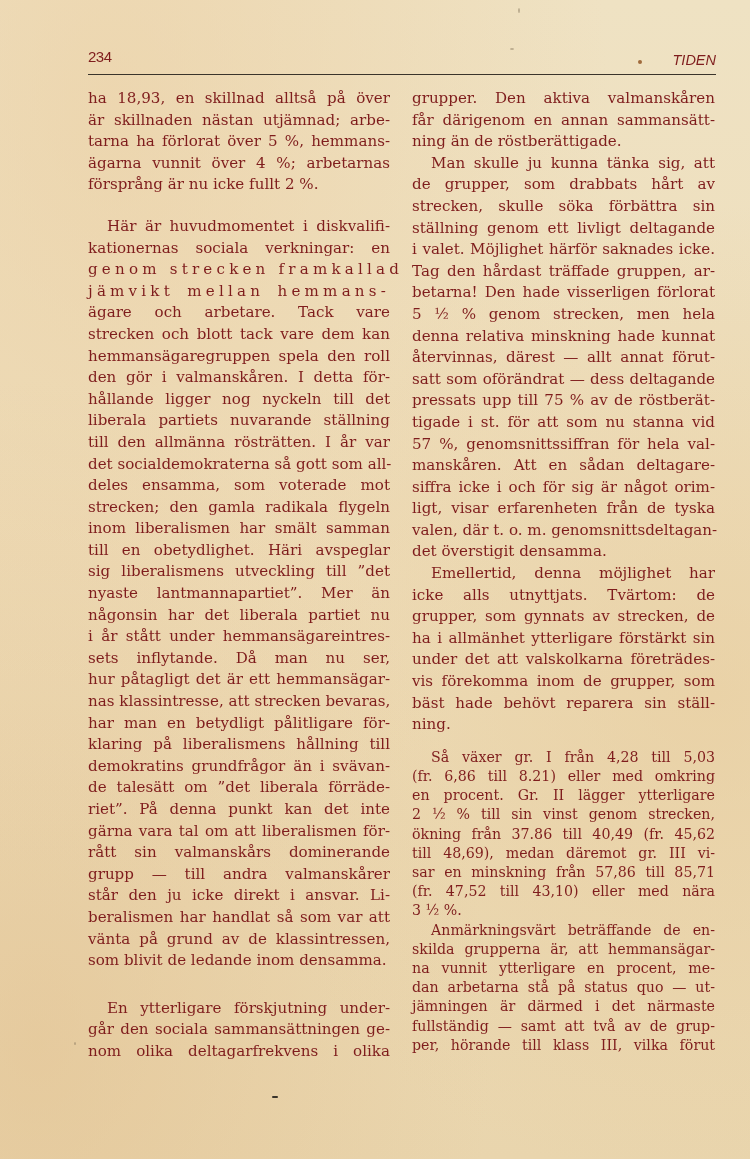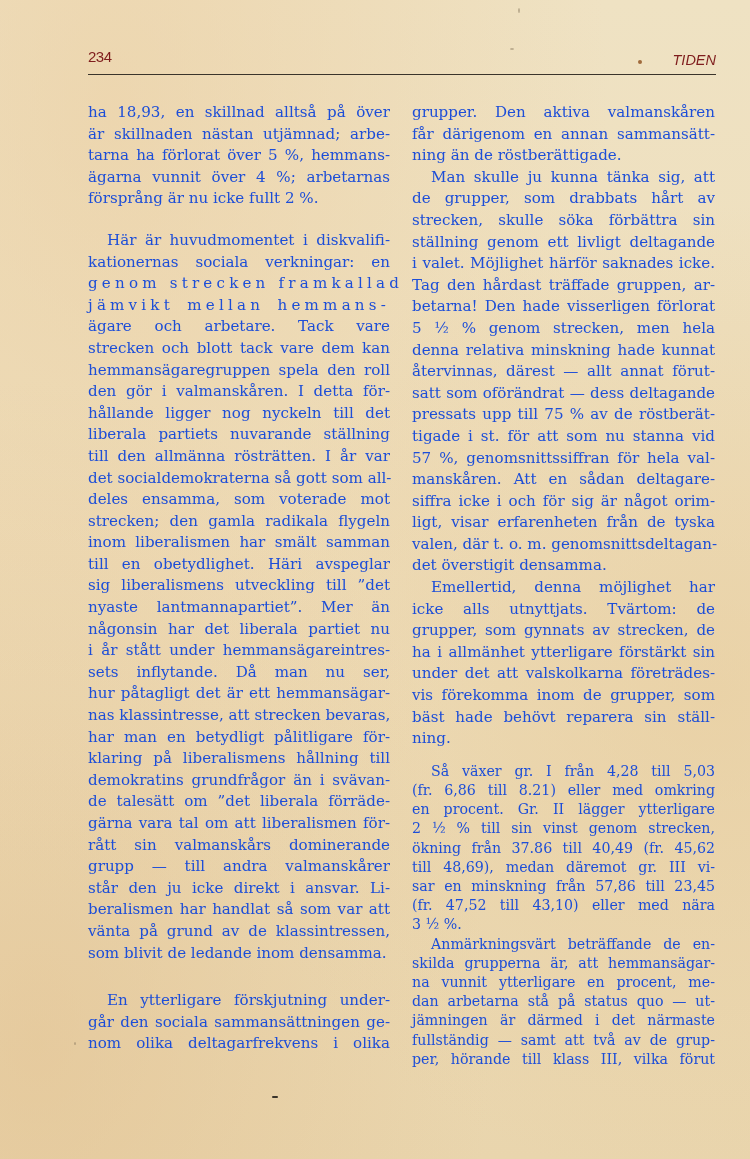--- a/index.html
+++ b/index.html
@@ -28,24 +28,24 @@
   .running-title {
     position: absolute; right: 0; top: 8px;
     font-family: "Liberation Sans", sans-serif;
     font-style: italic; font-size: 14.5px; color: #7f1d1d;
   }
   .header-dot {
     position: absolute; right: 74px; top: 16px; width: 4px; height: 4px;
     background: #a06a3c; border-radius: 50%;
   }
   .col {
-    position: absolute; top: 102px;
+    position: absolute; top: 88px;
     font-size: 15.1px; line-height: 21.6px;
     text-align: justify;
-    color: #1d4ed8;
+    color: #7f1d1d;
   }
   .col-left { left: 88px; width: 302px; }
   .col-right { left: 412px; width: 303px; }
   .col p { margin: 0; }
   .col p.gap-above { margin-top: 20px; }
   .col p.gap-above-lg { margin-top: 26px; }
   .col p.gap-small { margin-top: 12px; }
   .sp { letter-spacing: 4.2px; }
   .line { display: block; text-align-last: justify; white-space: nowrap; }
   .line.last { text-align-last: left; }
@@ -96,20 +96,21 @@
       <span class="line">nyaste lantmannapartiet”. Mer än</span>
       <span class="line">någonsin har det liberala partiet nu</span>
       <span class="line">i år stått under hemmansägareintres-</span>
       <span class="line">sets inflytande. Då man nu ser,</span>
       <span class="line">hur påtagligt det är ett hemmansägar-</span>
       <span class="line">nas klassintresse, att strecken bevaras,</span>
       <span class="line">har man en betydligt pålitligare för-</span>
       <span class="line">klaring på liberalismens hållning till</span>
       <span class="line">demokratins grundfrågor än i svävan-</span>
       <span class="line">de talesätt om ”det liberala förräde-</span>
+      <span class="line">riet”. På denna punkt kan det inte</span>
       <span class="line">gärna vara tal om att liberalismen för-</span>
       <span class="line">rått sin valmanskårs dominerande</span>
       <span class="line">grupp — till andra valmanskårer</span>
       <span class="line">står den ju icke direkt i ansvar. Li-</span>
       <span class="line">beralismen har handlat så som var att</span>
       <span class="line">vänta på grund av de klassintressen,</span>
       <span class="line last">som blivit de ledande inom densamma.</span>
     </p>
     <p class="gap-above-lg">
       <span class="line" style="padding-left:19px">En ytterligare förskjutning under-</span>
@@ -155,21 +156,21 @@
       <span class="line">bäst hade behövt reparera sin ställ-</span>
       <span class="line last">ning.</span>
     </p>
     <p class="gap-small smaller">
       <span class="line" style="padding-left:19px">Så växer gr. I från 4,28 till 5,03</span>
       <span class="line">(fr. 6,86 till 8.21) eller med omkring</span>
       <span class="line">en procent. Gr. II lägger ytterligare</span>
       <span class="line">2 ½ % till sin vinst genom strecken,</span>
       <span class="line">ökning från 37.86 till 40,49 (fr. 45,62</span>
       <span class="line">till 48,69), medan däremot gr. III vi-</span>
-      <span class="line">sar en minskning från 57,86 till 23,45</span>
+      <span class="line">sar en minskning från 57,86 till 85,71</span>
       <span class="line">(fr. 47,52 till 43,10) eller med nära</span>
       <span class="line last">3 ½ %.</span>
     </p>
     <p class="smaller">
       <span class="line" style="padding-left:19px">Anmärkningsvärt beträffande de en-</span>
       <span class="line">skilda grupperna är, att hemmansägar-</span>
       <span class="line">na vunnit ytterligare en procent, me-</span>
       <span class="line">dan arbetarna stå på status quo — ut-</span>
       <span class="line">jämningen är därmed i det närmaste</span>
       <span class="line">fullständig — samt att två av de grup-</span>

